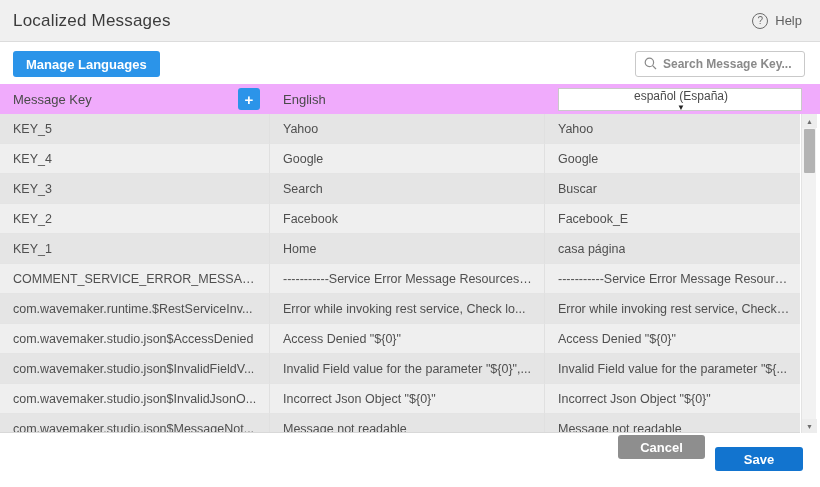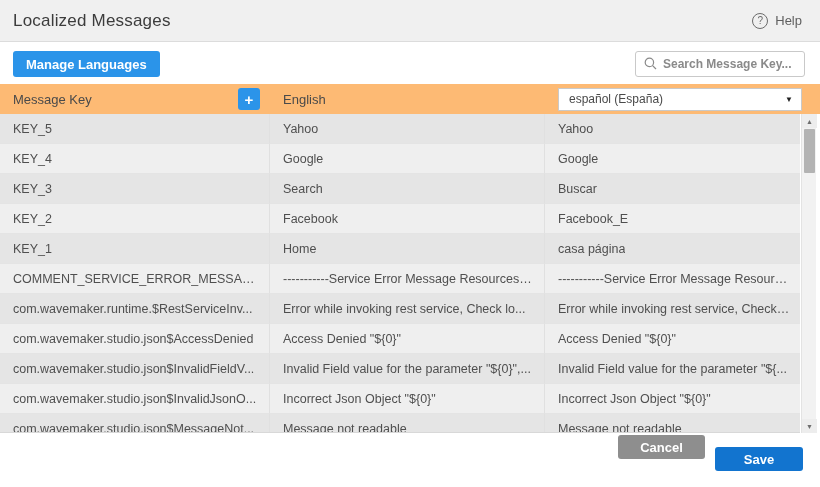--- a/index.html
+++ b/index.html
@@ -47,36 +47,36 @@
   }
   .searchbox input {
     border: none; outline: none; width: 100%; font-size: 12px; color: #555;
     font-family: inherit; background: transparent; font-weight: bold;
   }
   .searchbox input::placeholder { color: #8a8a8a; }
 
   
   .thead {
     position: absolute; left: 0; top: 84px; width: 820px; height: 30px;
-    background: #fdba74; display: flex; align-items: center; font-size: 13px; color: #4a4a4a;
+    background: #f0abfc; display: flex; align-items: center; font-size: 13px; color: #4a4a4a;
   }
   .th { display: flex; align-items: center; height: 100%; padding-left: 13px; }
   .th-key { width: 270px; justify-content: space-between; padding-right: 10px; }
   .th-english { width: 275px; }
   .th-lang { width: 275px; padding-right: 18px; }
   .btn-add {
     width: 22px; height: 22px; background: #2b94e9; color: #fff; border: none;
     border-radius: 3px; font-size: 15px; font-weight: bold; cursor: pointer;
     display: inline-flex; align-items: center; justify-content: center; line-height: 1;
     font-family: inherit;
   }
   .lang-select {
     width: 246px; height: 23px; background: #fff; border: 1px solid #c9c9c9;
     display: flex; align-items: center; justify-content: space-between;
-    padding: 0 8px 0 10px; font-size: 12px; color: #4a4a4a; cursor: pointer;
+    padding: 0 8px 0 10px; font-size: 12px; color: #4a4a4a; cursor: pointer; flex-direction: column;
   }
   .lang-caret { font-size: 8px; color: #222; }
 
   
   .tbody {
     position: absolute; left: 0; top: 114px; width: 800px; height: 319px;
     overflow: hidden; border-bottom: 1px solid #d8d8d8;
   }
   .row { display: flex; height: 30px; background: #e5e5e5; }
   .row:nth-child(even) { background: #efefef; }

